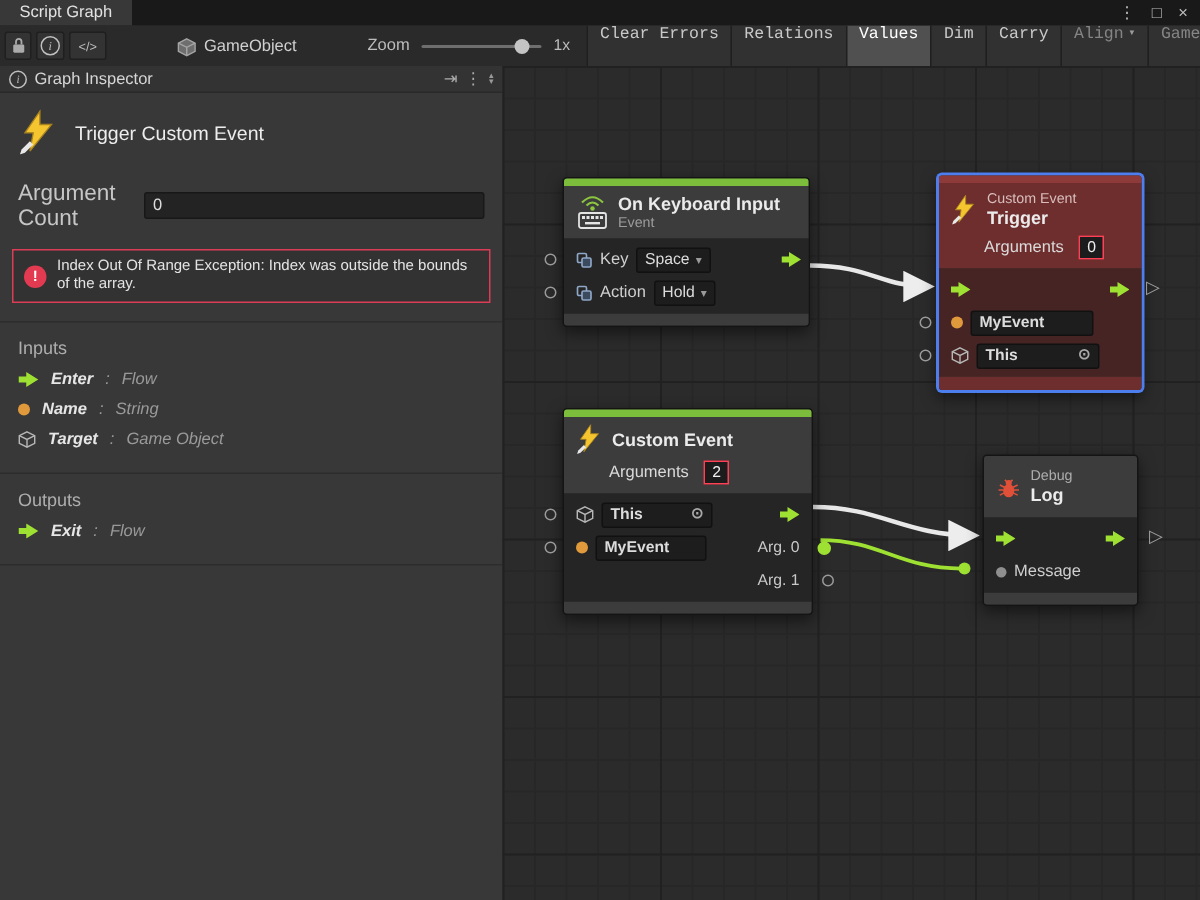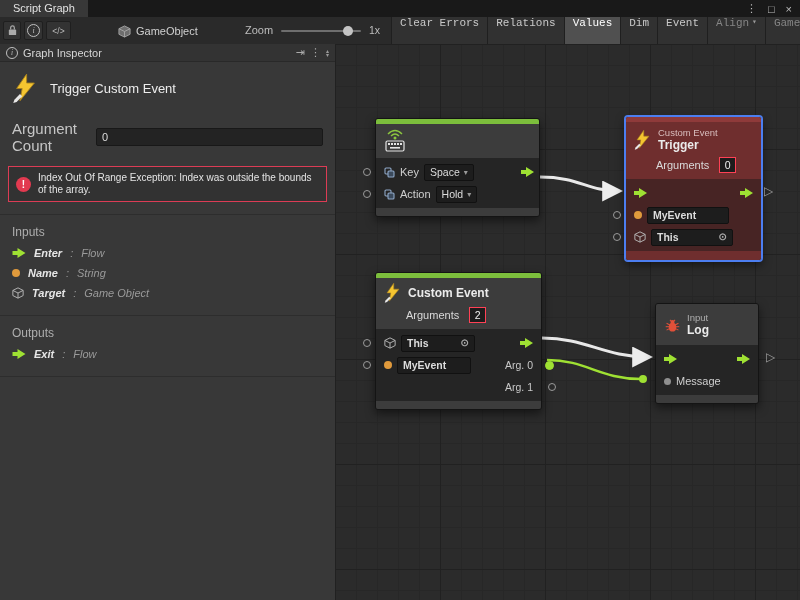--- a/index.html
+++ b/index.html
@@ -160,21 +160,21 @@
       <button class="bbtn">
           <span>Relations</span>
         </button>
       <button class="bbtn active">
           <span>Values</span>
         </button>
       <button class="bbtn">
           <span>Dim</span>
         </button>
       <button class="bbtn">
-          <span>Event</span>
+          <span>Carry</span>
         </button>
       <button class="bbtn dim">
           <span>Align</span>
           <span class="caret">▾</span>
         </button>
       <button class="bbtn dim">
           <span>GameObject</span>
           <span class="caret">▾</span>
         </button>
       <button class="bbtn">
@@ -280,20 +280,24 @@
           <rect x="2" y="12" width="18" height="10" rx="1.5" fill="none" stroke="#E4E4E4" stroke-width="1.2"></rect>
           <g fill="#E4E4E4">
             <rect x="4" y="14" width="2" height="2"></rect>
               <rect x="7" y="14" width="2" height="2"></rect>
             <rect x="10" y="14" width="2" height="2"></rect>
               <rect x="13" y="14" width="2" height="2"></rect>
             <rect x="16" y="14" width="2" height="2"></rect>
             <rect x="6" y="18" width="10" height="1.6"></rect>
           </g>
         </svg>
+        <div>
+          <div class="ntitle">On Keyboard Input</div>
+          <div class="nsub">Event</div>
+        </div>
       </div>
       <div class="nbody">
         <div class="nrow">
           <span class="port" style="left:-13px"></span>
           <svg width="11" height="11" viewBox="0 0 11 11">
             <rect x="1" y="1" width="6" height="6" rx="1" fill="none" stroke="#8FA8C8" stroke-width="1.1"></rect>
             <rect x="4" y="4" width="6" height="6" rx="1" fill="#3B4A5C" stroke="#8FA8C8" stroke-width="1.1"></rect>
           </svg>
           <span>Key</span>
           <div class="ndrop">
@@ -425,21 +429,21 @@
             <line x1="17" y1="8" x2="13" y2="10"></line>
               <line x1="18" y1="12" x2="14" y2="12"></line>
               <line x1="17" y1="16" x2="13" y2="14"></line>
             <line x1="7" y1="4" x2="9" y2="6"></line>
               <line x1="13" y1="4" x2="11" y2="6"></line>
           </g>
           <circle cx="10" cy="6.5" r="2.4" fill="#E05039"></circle>
           <ellipse cx="10" cy="12.5" rx="4.4" ry="5.2" fill="#E05039"></ellipse>
         </svg>
         <div>
-          <div class="ncat">Input</div>
+          <div class="ncat">Debug</div>
           <div class="ntitle">Log</div>
         </div>
       </div>
       <div class="nbody">
         <div class="nrow">
           <svg class="farrow" width="13" height="10" viewBox="0 0 13 10">
             <path d="M0 3h5V0l8 5-8 5V7H0z" fill="#9FE133"></path>
             </svg>
           <span class="spacer"></span>
           <svg class="farrow" width="13" height="10" viewBox="0 0 13 10">

